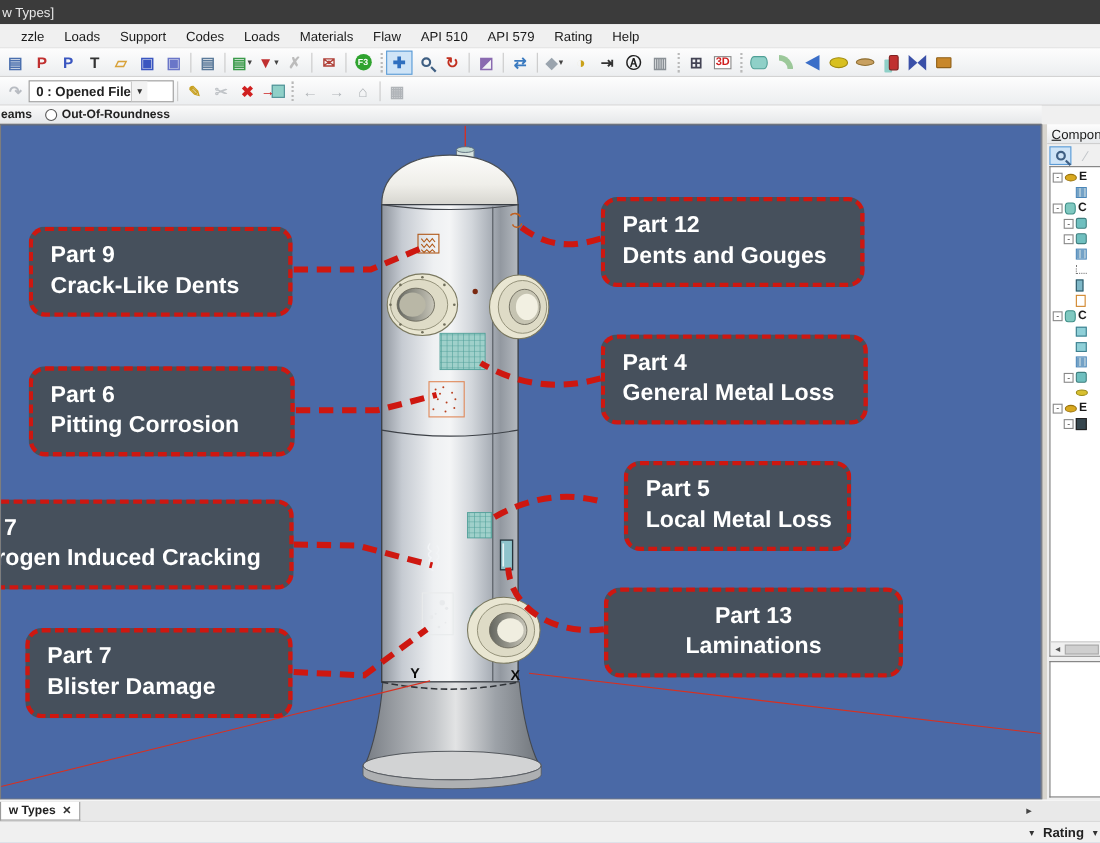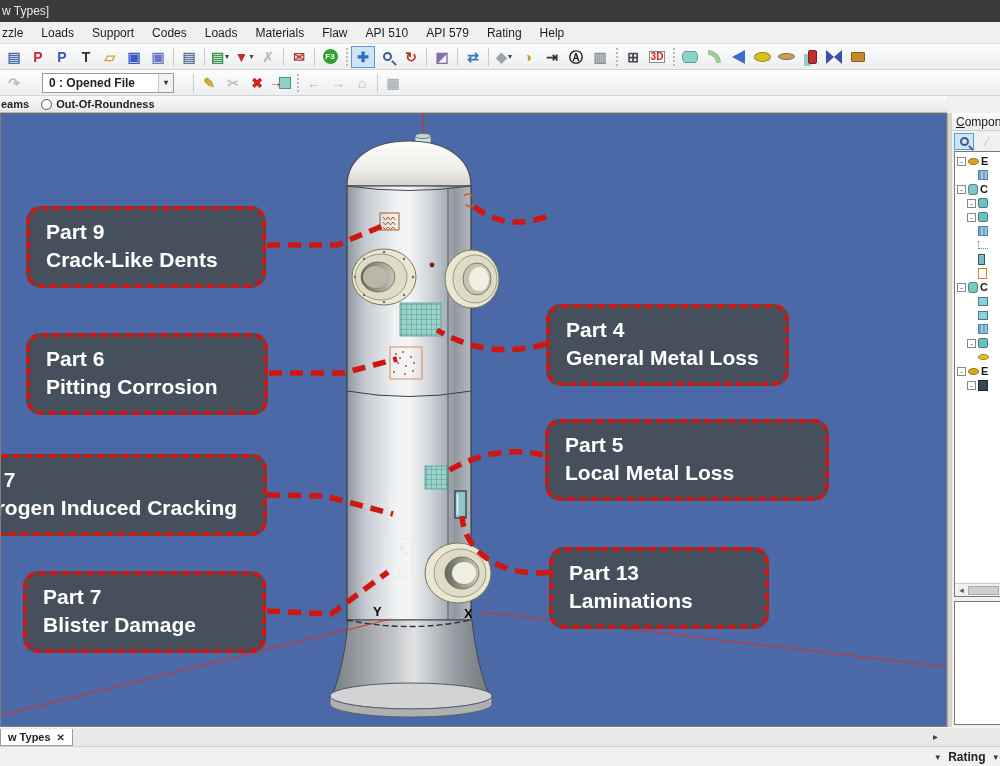--- a/index.html
+++ b/index.html
@@ -2,32 +2,32 @@
 <html><head>
 <meta charset="utf-8">
 <style>
   * { margin:0; padding:0; box-sizing:border-box; }
   html,body { width:1000px; height:766px; overflow:hidden; font-family:"Liberation Sans", sans-serif; background:#f0f0f0; }
 
   
   .title-bar { height:22px; background:#3b3b3b; color:#e9e9e9; font-size:12px; display:flex; align-items:center; padding-left:2px; }
   .menu-bar { height:22px; background:#f0f0f0; display:flex; align-items:center; font-size:12px; color:#1b1b1b; border-bottom:1px solid #e2e2e2; }
   .menu-item { padding:3px 9px; cursor:default; }
-  .menu-item:first-child { padding-left:2px; }
+  .menu-item:first-child { padding-left:19px; }
 
   .toolbar { height:26px; display:flex; align-items:center; background:linear-gradient(#fdfdfd,#eceef0); border-bottom:1px solid #d3d3d3; padding-left:2px; }
   .tb-item { width:24px; height:22px; display:inline-flex; align-items:center; justify-content:center; position:relative; border:1px solid transparent; }
   .tb-item.sel { border:1px solid #5b9bd5; background:#cfe4f7; }
   .tb-glyph { font-size:14px; font-weight:bold; line-height:1; }
   .tb-glyph.badge { font-size:8px; border-radius:50%; width:15px; height:15px; display:inline-flex; align-items:center; justify-content:center; }
   .tb-glyph.boxed { font-size:10px; border:1px solid #888; padding:0 1px; background:#fff; }
   .dd { font-size:8px; color:#444; margin-left:1px; }
   .tb-sep { width:1px; height:18px; background:#c9c9c9; margin:0 3px; }
   .tb-dotsep { width:5px; height:18px; margin:0 2px; background:repeating-linear-gradient(#b9b9b9 0 2px, transparent 2px 4px); background-size:2px 100%; background-repeat:no-repeat; background-position:center; }
-  .tb-combo { width:132px; height:20px; background:#fff; border:1px solid #9a9a9a; display:flex; align-items:center; justify-content:space-between; font-size:12px; font-weight:bold; color:#222; padding-left:6px; margin:0 16px; }
+  .tb-combo { width:132px; height:20px; background:#fff; border:1px solid #9a9a9a; display:flex; align-items:center; font-size:12px; font-weight:bold; color:#222; padding-left:6px; margin:0 0; }
   .combo-arrow { width:15px; height:100%; border-left:1px solid #c9c9c9; display:flex; align-items:center; justify-content:center; font-size:8px; color:#333; background:#f2f2f2; }
 
   
   .cshape { display:inline-block; }
   .sh-cyl { width:16px; height:12px; background:var(--c); border:1px solid #4f9f96; border-radius:4px/7px; }
   .sh-elbow { width:13px; height:13px; border:5px solid var(--c); border-bottom:none; border-left:none; border-radius:0 13px 0 0; }
   .sh-cone { width:0; height:0; border-right:13px solid var(--c); border-top:7px solid transparent; border-bottom:7px solid transparent; }
   .sh-torus { width:17px; height:10px; background:var(--c); border:1px solid #a08a10; border-radius:50%; }
   .sh-flat { width:17px; height:7px; background:var(--c); border:1px solid #8f6f33; border-radius:50%; }
   .sh-nozzle { width:9px; height:14px; background:var(--c); border:1px solid #802020; border-radius:2px; box-shadow:-5px 3px 0 -1px #8fd0c8; margin-left:4px; }
@@ -47,22 +47,22 @@
   .canvas { position:relative; width:947px; height:614px; background:#4a69a6; overflow:hidden; border:1px solid #7d7d7d; border-top-color:#6a6a6a; }
   .canvas svg { position:absolute; left:0; top:0; }
 
   .callout { position:absolute; height:82px; background:#46505c; border:4px dashed #ce1710; border-radius:15px; color:#fff; font-weight:bold; font-size:21px; line-height:28px; padding:8px 16px; white-space:nowrap; overflow:hidden; }
   .co-part9 { left:25px; top:92px; width:240px; }
   .co-part6 { left:25px; top:219px; width:242px; }
   .co-hic   { left:-64px; top:340px; width:330px; }
   .co-part7 { left:22px; top:457px; width:243px; }
   .co-part12{ left:545px; top:65px;  width:240px; }
   .co-part4 { left:545px; top:190px; width:243px; }
-  .co-part5 { left:544px; top:305px; width:284px;padding-left:16px; }
-  .co-part13{ left:548px; top:433px; width:220px; }
+  .co-part5 { left:566px; top:305px; width:207px;padding-left:16px; }
+  .co-part13{ left:548px; top:420px; width:272px;text-align:center; }
 
   .splitter { width:5px; background:#d8d5ce; border-left:1px solid #a9a9a9; }
 
   
   .side-panel { width:48px; background:#f0f0f0; display:flex; flex-direction:column; font-size:11px; }
   .panel-title { height:18px; background:linear-gradient(#fdfdfd,#e8eaec); border-bottom:1px solid #cfcfcf; font-size:12px; color:#1b1b1b; padding:2px 0 0 4px; white-space:nowrap; overflow:hidden; }
   .panel-title::first-letter { text-decoration:underline; }
   .panel-toolbar { height:20px; display:flex; align-items:center; padding-left:2px; gap:3px; }
   .ptool { width:20px; height:17px; display:inline-flex; align-items:center; justify-content:center; }
   .ptool.sel { border:1px solid #5b9bd5; background:#cfe4f7; }
@@ -431,20 +431,24 @@
       <div>Pitting Corrosion</div>
     </div>
     <div class="callout co-hic">
       <div>Part 7</div>
       <div>Hydrogen Induced Cracking</div>
     </div>
     <div class="callout co-part7">
       <div>Part 7</div>
       <div>Blister Damage</div>
     </div>
+    <div class="callout co-part12">
+      <div>Part 12</div>
+      <div>Dents and Gouges</div>
+    </div>
     <div class="callout co-part4">
       <div>Part 4</div>
       <div>General Metal Loss</div>
     </div>
     <div class="callout co-part5">
       <div>Part 5</div>
       <div>Local Metal Loss</div>
     </div>
     <div class="callout co-part13">
       <div>Part 13</div>

